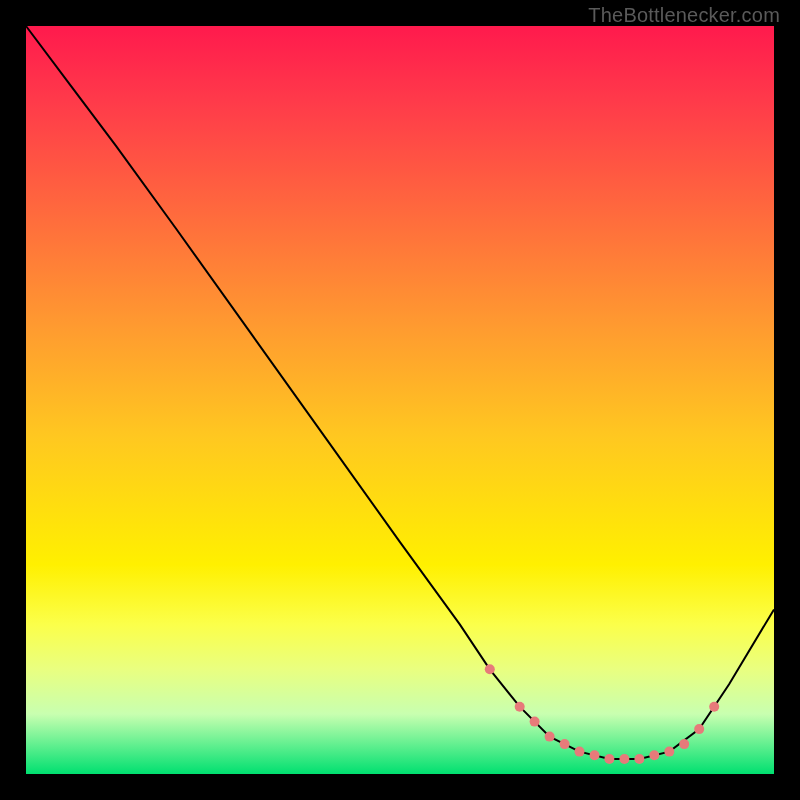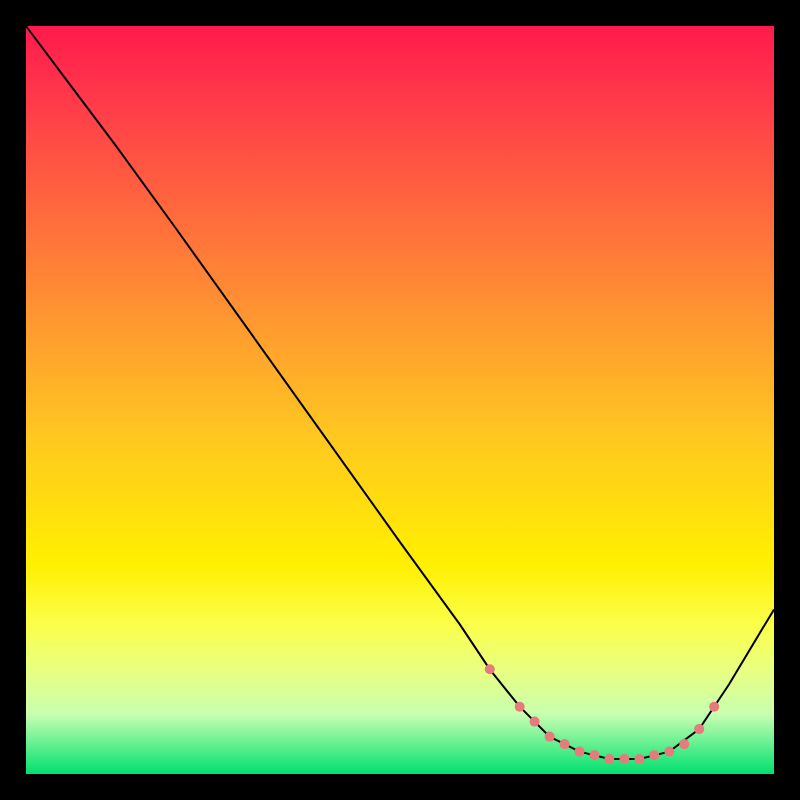--- a/index.html
+++ b/index.html
@@ -62,20 +62,21 @@
   .marker {
     fill: #e77a7a;
     stroke: none;
   }
 </style>
 </head>
 <body>
 
 <div class="frame">
 
+  <div class="attribution">TheBottlenecker.com</div>
 
   <div class="plot-area">
     <svg class="curve" viewBox="0 0 748 748" preserveAspectRatio="none">
       <path id="curve-path" class="curve-path" d="M0.0 0.0 L44.9 59.8 L89.8 119.7 L149.6 202.0 L224.4 306.7 L299.2 411.4 L374.0 516.1 L433.8 598.4 L463.8 643.3 L493.7 680.7 L523.6 710.6 L553.5 725.6 L583.4 733.0 L613.4 733.0 L643.3 725.6 L673.2 703.1 L703.1 658.2 L748.0 583.4"></path>
       <g id="marker-group">
           <circle cx="463.8" cy="643.3" r="5" class="marker"></circle>
           <circle cx="493.7" cy="680.7" r="5" class="marker"></circle>
           <circle cx="508.6" cy="695.6" r="5" class="marker"></circle>
           <circle cx="523.6" cy="710.6" r="5" class="marker"></circle>
           <circle cx="538.6" cy="718.1" r="5" class="marker"></circle>

